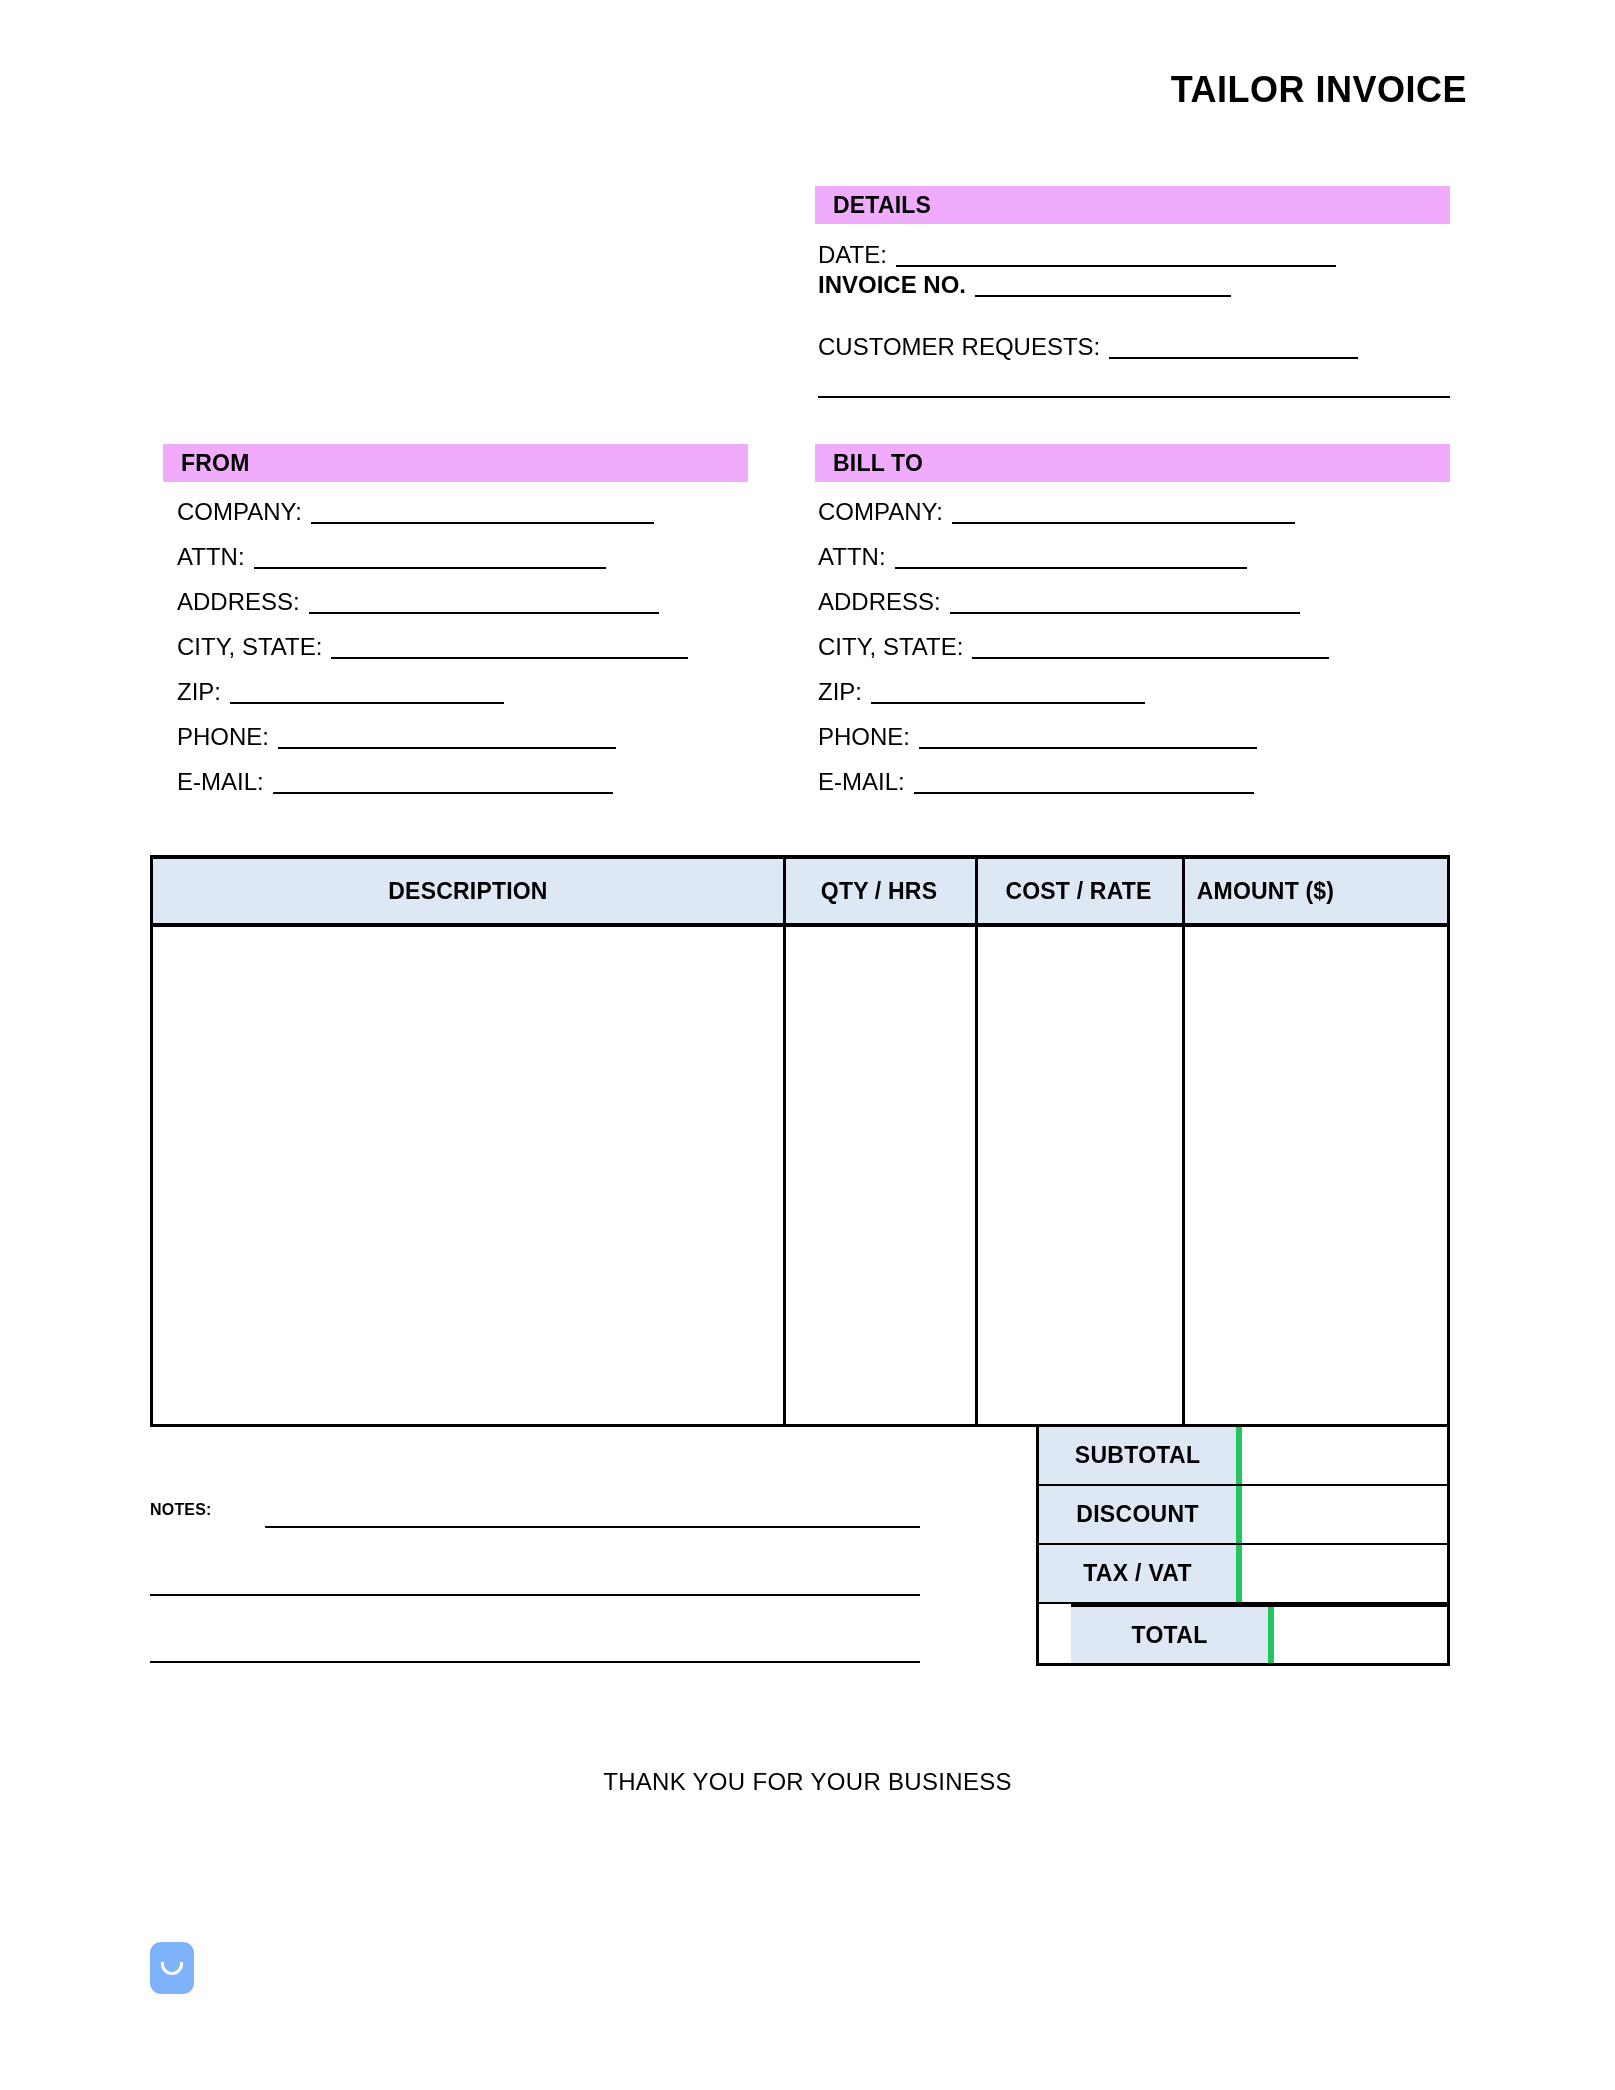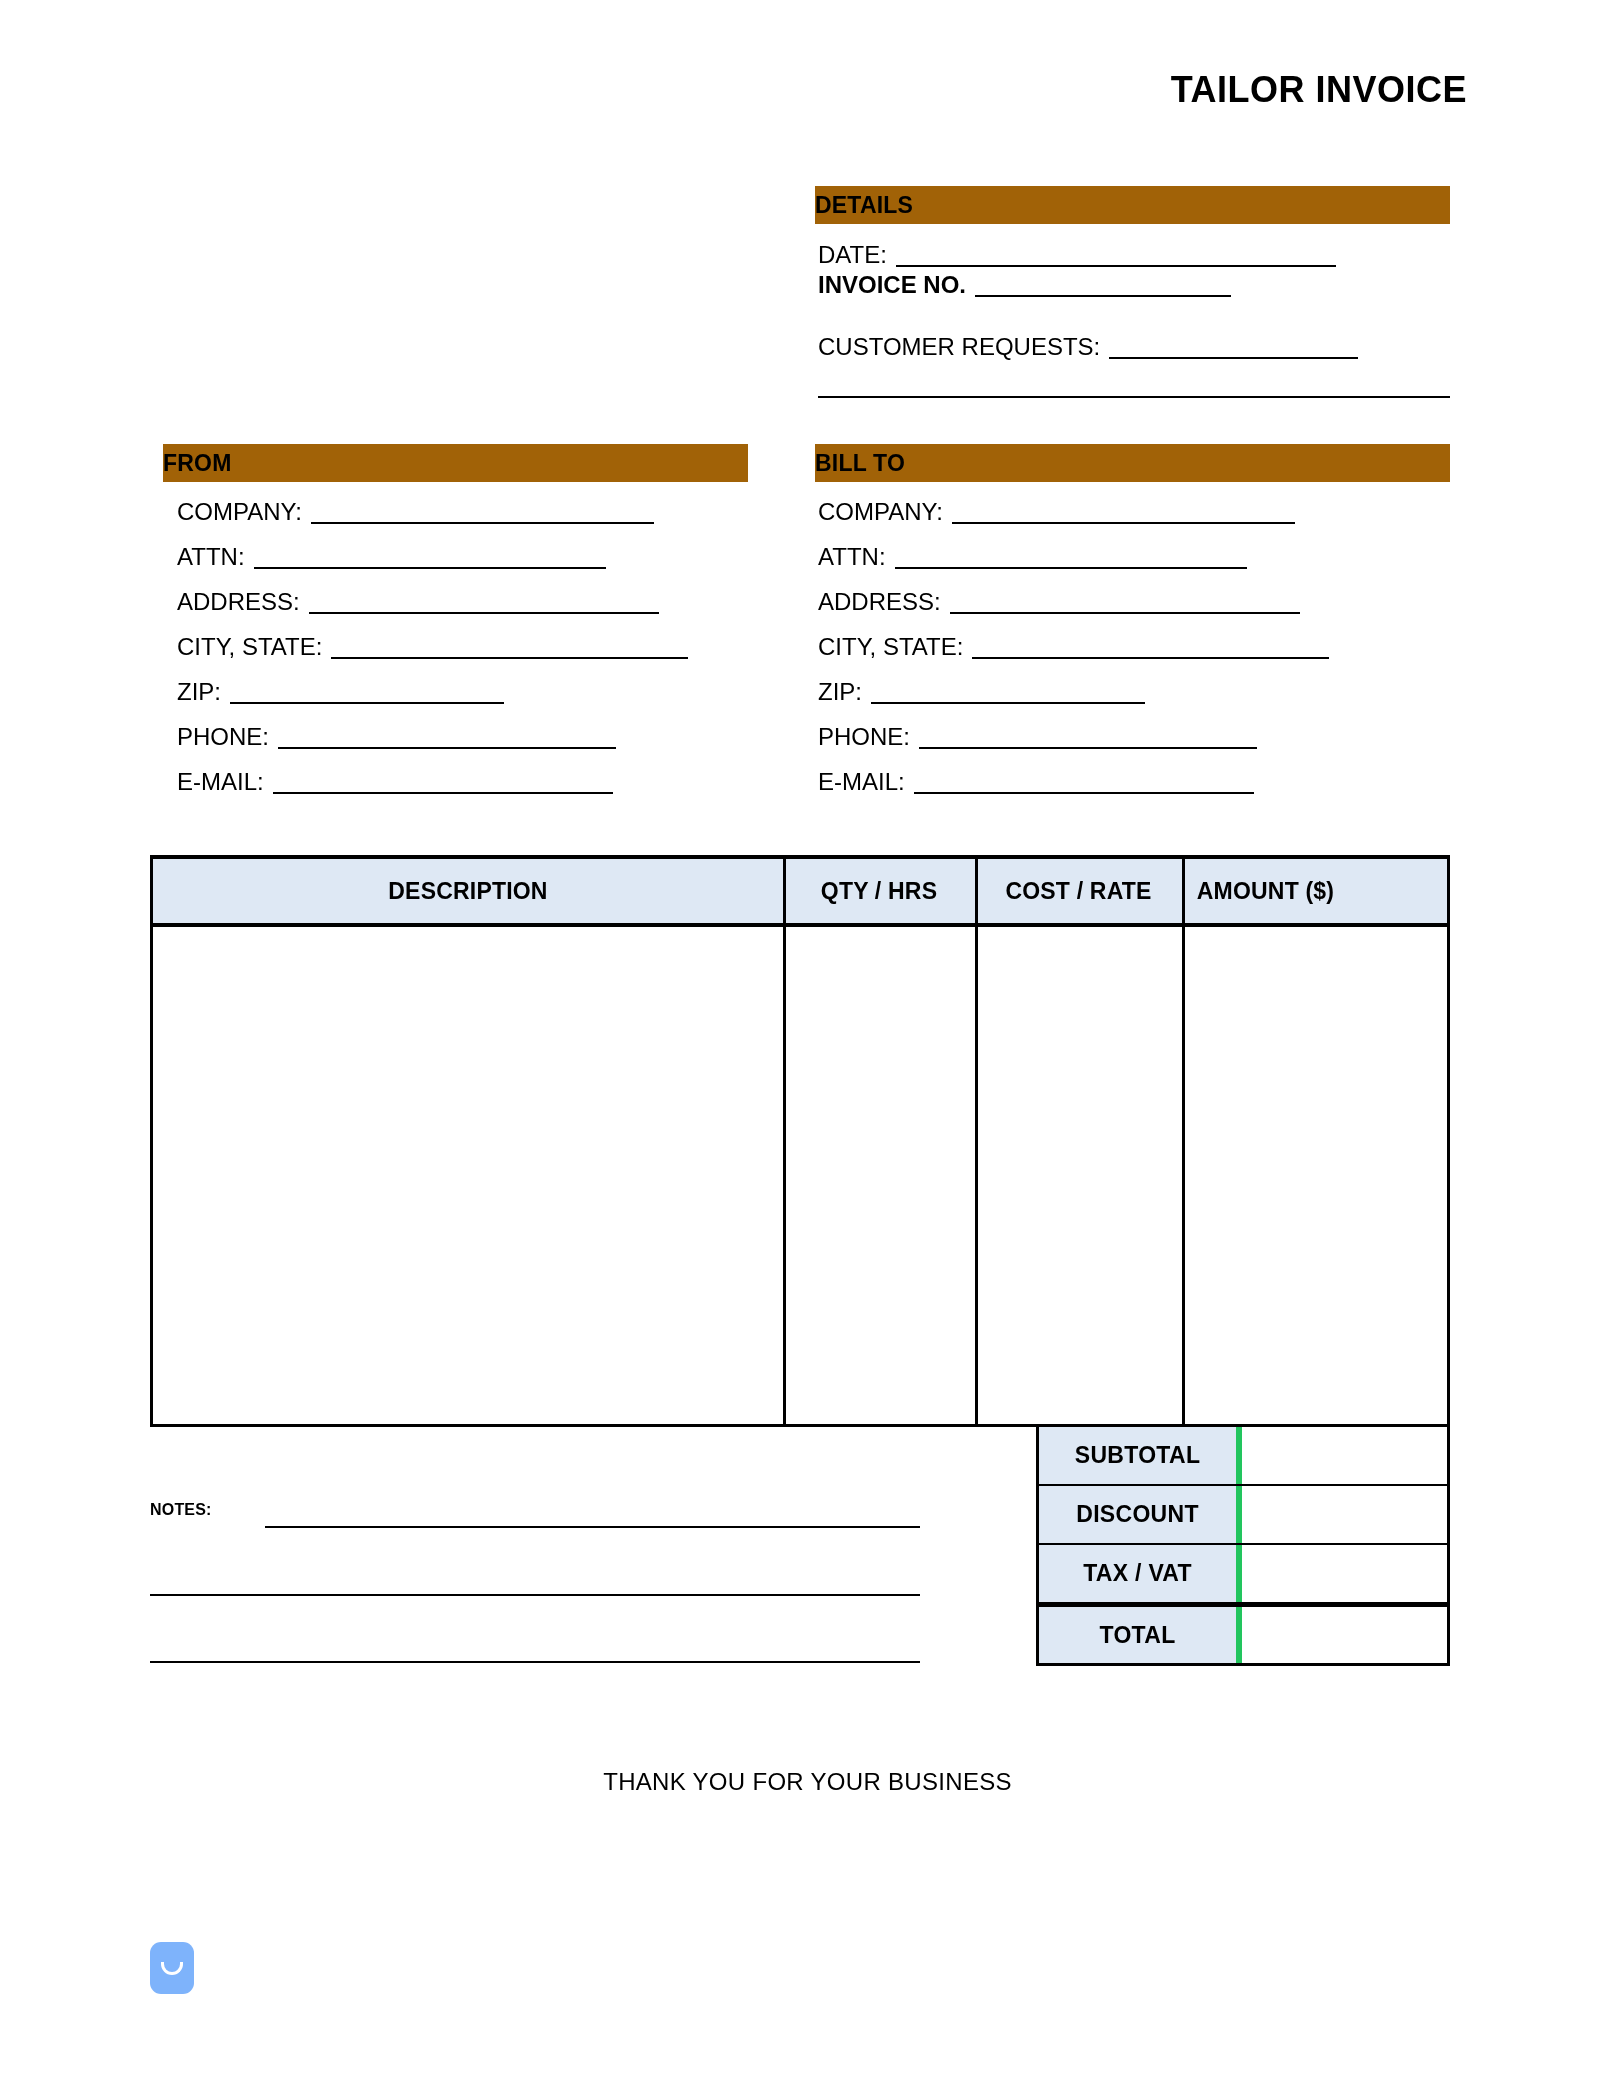--- a/index.html
+++ b/index.html
@@ -34,25 +34,26 @@
     font-weight: bold;
     letter-spacing: 0.5px;
     line-height: 1;
     white-space: nowrap;
   }
 
   
   .bar {
     position: absolute;
     height: 38px;
-    background: #a16207;
+    background: #f0abfc;
     font-size: 23px;
     font-weight: bold;
     display: flex;
     align-items: center;
+    padding-left: 18px;
     letter-spacing: 0.2px;
   }
 
   
   .field {
     position: absolute;
     display: flex;
     align-items: flex-end;
     font-size: 24px;
     line-height: 1;
@@ -118,21 +119,21 @@
     top: 1427px;
     width: 414px;
     border: 3px solid #000;
     border-top: none;
   }
   .trow {
     display: flex;
     height: 59px;
     border-bottom: 2.4px solid #000;
   }
-  .trow:last-child { border-bottom: none; }
+  .trow:last-child { border-bottom: none; margin-left: 32px; }
   .trow.total-row { border-top: 3px solid #000; }
   .tlabel {
     width: 203px;
     background: #dee8f4;
     border-right: 6px solid #22c55e;
     display: flex;
     align-items: center;
     justify-content: center;
     font-size: 23px;
     font-weight: bold;

